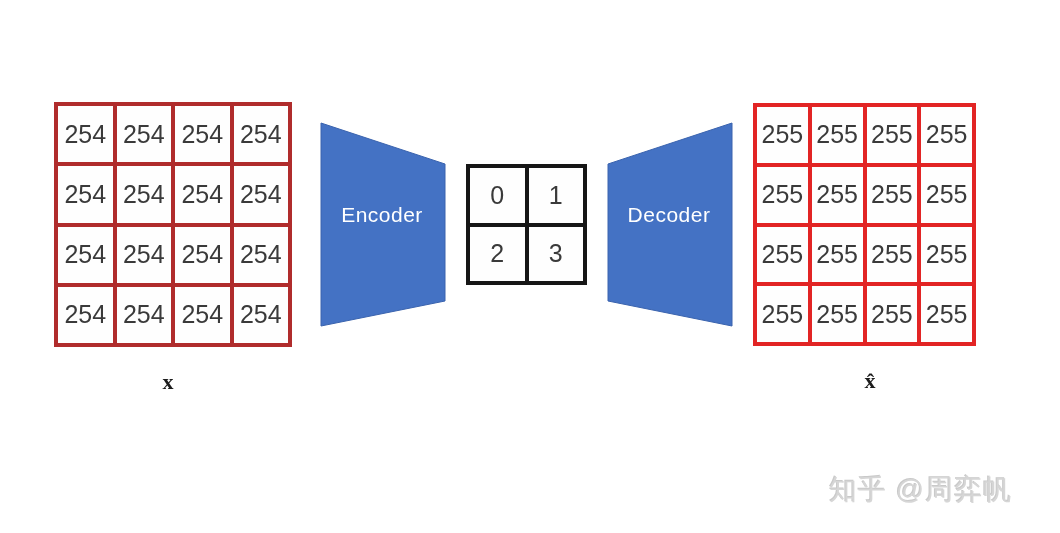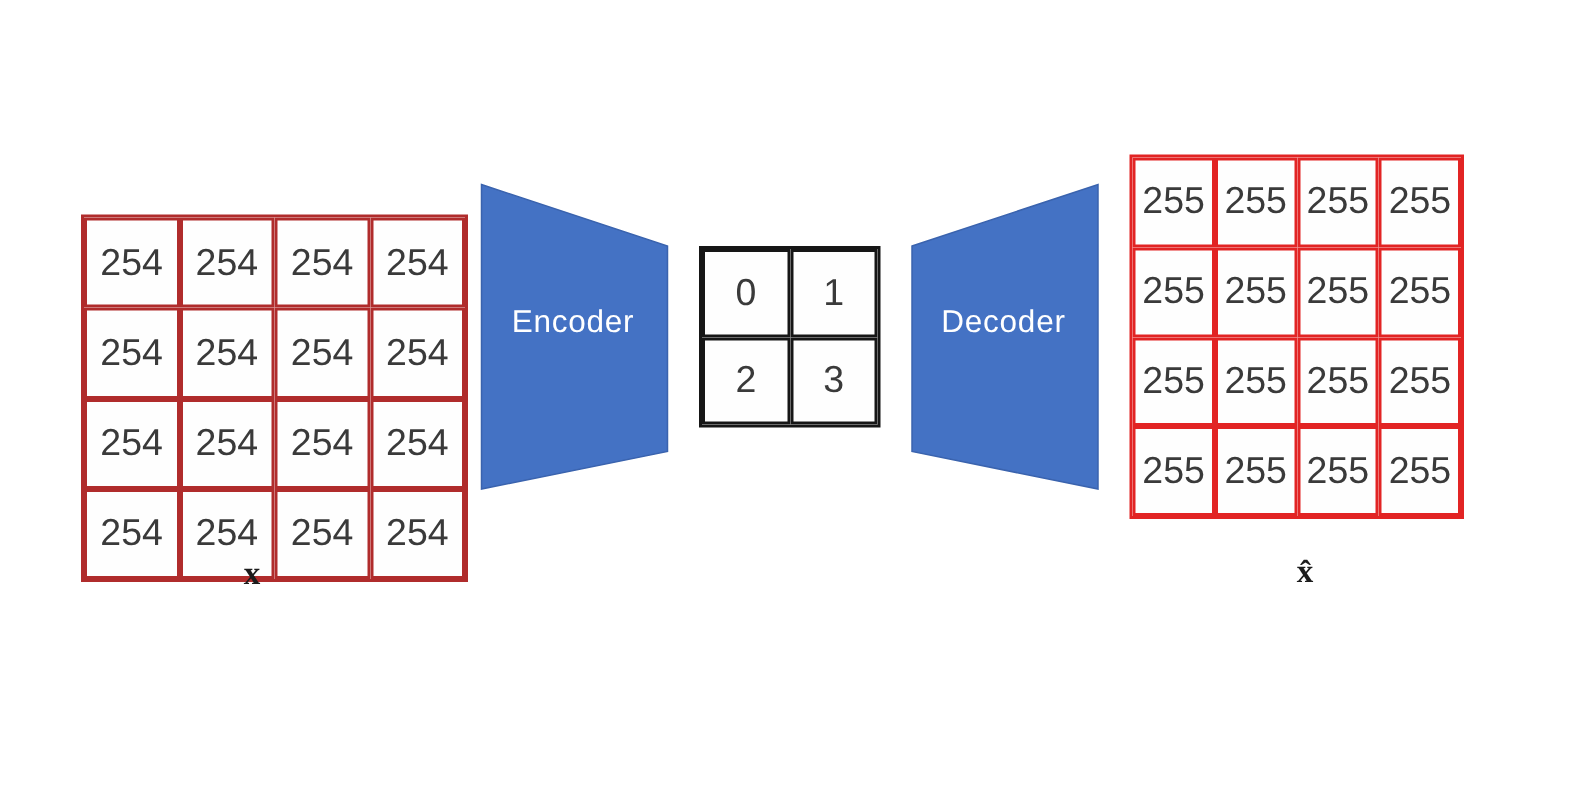--- a/index.html
+++ b/index.html
@@ -78,21 +78,21 @@
     color: var(--watermark-text);
     text-shadow: -1px -1px 0 #c9c9c9, 1px 1px 0 #ffffff, 2px 2px 1px #ffffff;
     white-space: nowrap;
   }
 </style>
 </head>
 <body>
 
 <div class="canvas">
 
-  <div class="pixel-grid four input" style="left:54px; top:102px; width:258px; height:245px;margin-top:41px;">
+  <div class="pixel-grid four input" style="left:54px; top:102px; width:238px; height:245px;">
       <div class="cell">254</div>
       <div class="cell">254</div>
       <div class="cell">254</div>
       <div class="cell">254</div>
       <div class="cell">254</div>
       <div class="cell">254</div>
       <div class="cell">254</div>
       <div class="cell">254</div>
       <div class="cell">254</div>
       <div class="cell">254</div>
@@ -137,14 +137,15 @@
       <div class="cell">255</div>
       <div class="cell">255</div>
       <div class="cell">255</div>
       <div class="cell">255</div>
       <div class="cell">255</div>
       <div class="cell">255</div>
     </div>
 
   <div class="math-label" style="left:850px; top:368px; width:40px;">x̂</div>
 
+  <div class="watermark" style="left:829px; top:471px;">知乎 @周弈帆</div>
 
 </div>
 
 </body></html>

